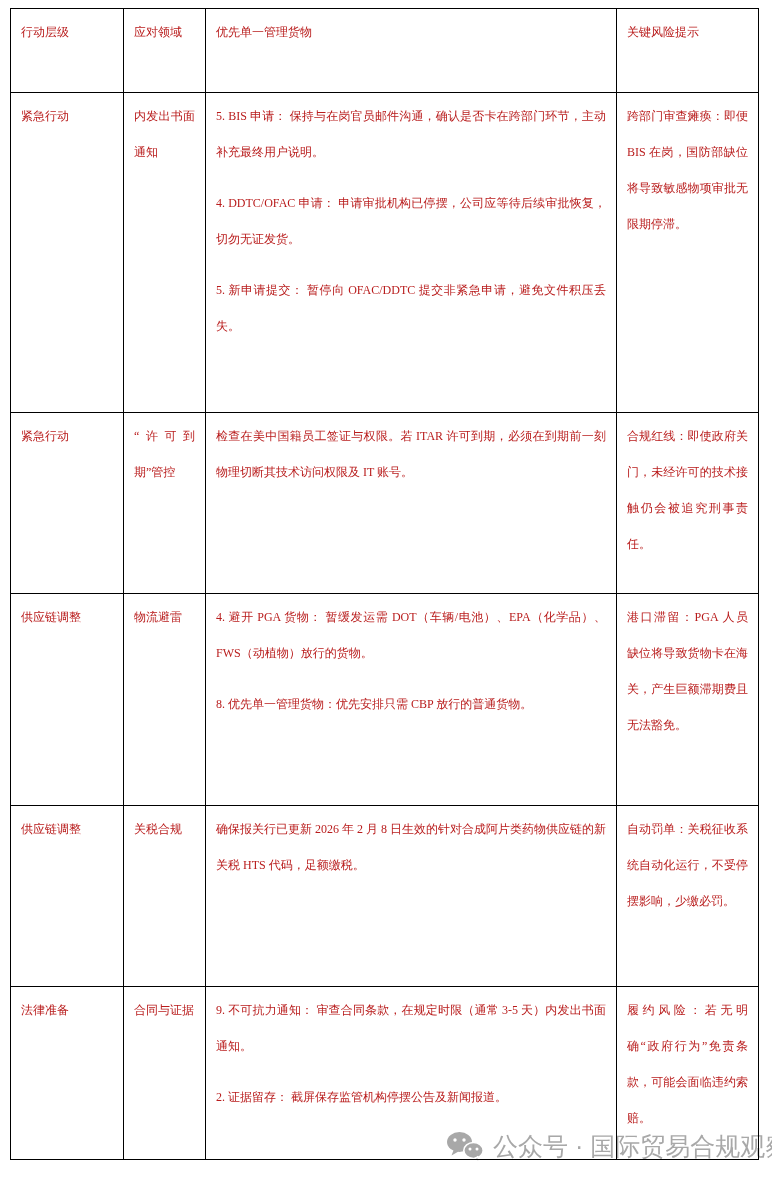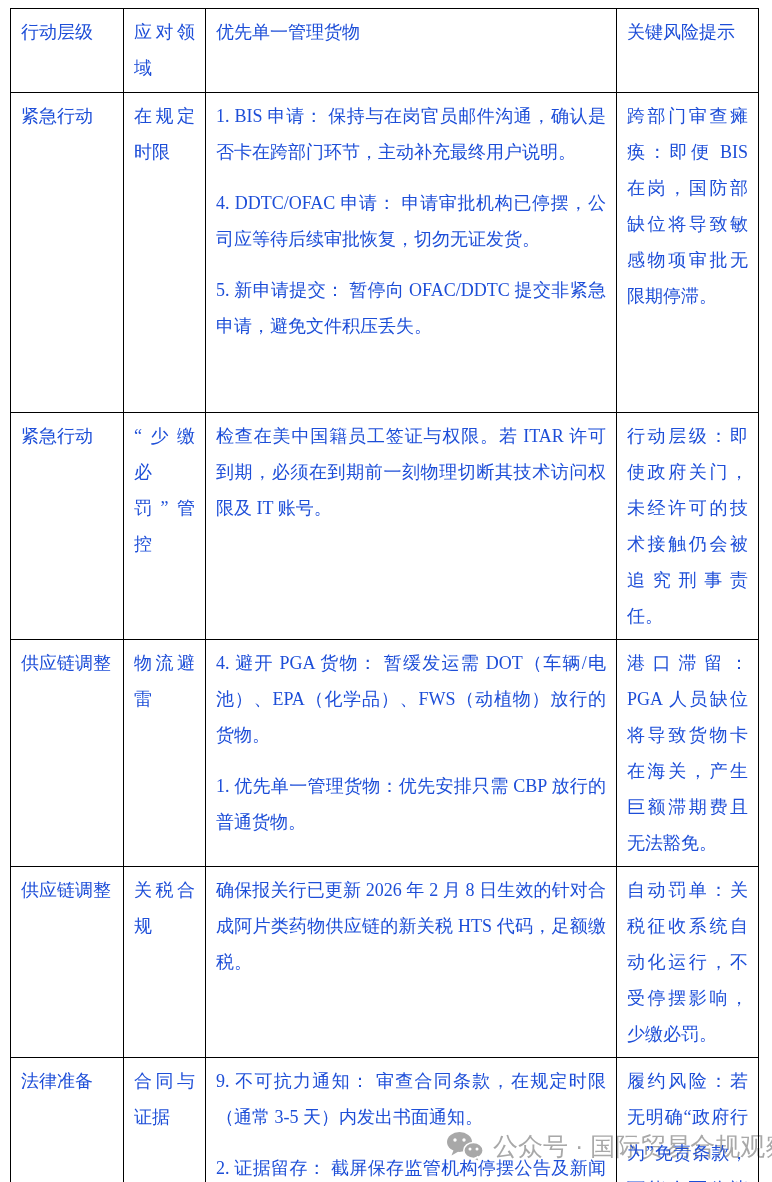--- a/index.html
+++ b/index.html
@@ -29,24 +29,24 @@
     width: 748px;
     border-collapse: collapse;
     table-layout: fixed;
     z-index: 1;
   }
   th, td {
     border: 1.5px solid #000;
     vertical-align: top;
     text-align: justify;
     font-weight: normal;
-    font-size: 18px;
+    font-size: 12px;
     line-height: 36px;
     padding: 5px 10px;
-    color: #1d4ed8;
+    color: #b91c1c;
     background: transparent;
     overflow: hidden;
   }
   thead tr       { height: 84px;  }
   tbody tr:nth-child(1) { height: 320px; }
   tbody tr:nth-child(2) { height: 181px; }
   tbody tr:nth-child(3) { height: 212px; }
   tbody tr:nth-child(4) { height: 181px; }
   tbody tr:nth-child(5) { height: 173px; }
   td p { margin: 0 0 15px 0; }
@@ -86,42 +86,42 @@
       <tr>
           <th>行动层级</th>
           <th>应对领域</th>
           <th>优先单一管理货物</th>
           <th>关键风险提示</th>
         </tr>
     </thead>
     <tbody>
         <tr>
           <td>紧急行动</td>
-          <td>在规定时限</td>
+          <td>内发出书面通知</td>
           <td>
-            <p>1. BIS 申请： 保持与在岗官员邮件沟通，确认是否卡在跨部门环节，主动补充最终用户说明。</p>
+            <p>5. BIS 申请： 保持与在岗官员邮件沟通，确认是否卡在跨部门环节，主动补充最终用户说明。</p>
             <p>4. DDTC/OFAC 申请： 申请审批机构已停摆，公司应等待后续审批恢复，切勿无证发货。</p>
             <p>5. 新申请提交： 暂停向 OFAC/DDTC 提交非紧急申请，避免文件积压丢失。</p>
           </td>
           <td>跨部门审查瘫痪：即便 BIS 在岗，国防部缺位将导致敏感物项审批无限期停滞。</td>
         </tr>
         <tr>
           <td>紧急行动</td>
-          <td>“少缴必罚”管控</td>
+          <td>“许可到期”管控</td>
           <td>
             <p>检查在美中国籍员工签证与权限。若 ITAR 许可到期，必须在到期前一刻物理切断其技术访问权限及 IT 账号。</p>
           </td>
-          <td>行动层级：即使政府关门，未经许可的技术接触仍会被追究刑事责任。</td>
+          <td>合规红线：即使政府关门，未经许可的技术接触仍会被追究刑事责任。</td>
         </tr>
         <tr>
           <td>供应链调整</td>
           <td>物流避雷</td>
           <td>
             <p>4. 避开 PGA 货物： 暂缓发运需 DOT（车辆/电池）、EPA（化学品）、FWS（动植物）放行的货物。</p>
-            <p>1. 优先单一管理货物：优先安排只需 CBP 放行的普通货物。</p>
+            <p>8. 优先单一管理货物：优先安排只需 CBP 放行的普通货物。</p>
           </td>
           <td>港口滞留：PGA 人员缺位将导致货物卡在海关，产生巨额滞期费且无法豁免。</td>
         </tr>
         <tr>
           <td>供应链调整</td>
           <td>关税合规</td>
           <td>
             <p>确保报关行已更新 2026 年 2 月 8 日生效的针对合成阿片类药物供应链的新关税 HTS 代码，足额缴税。</p>
           </td>
           <td>自动罚单：关税征收系统自动化运行，不受停摆影响，少缴必罚。</td>

